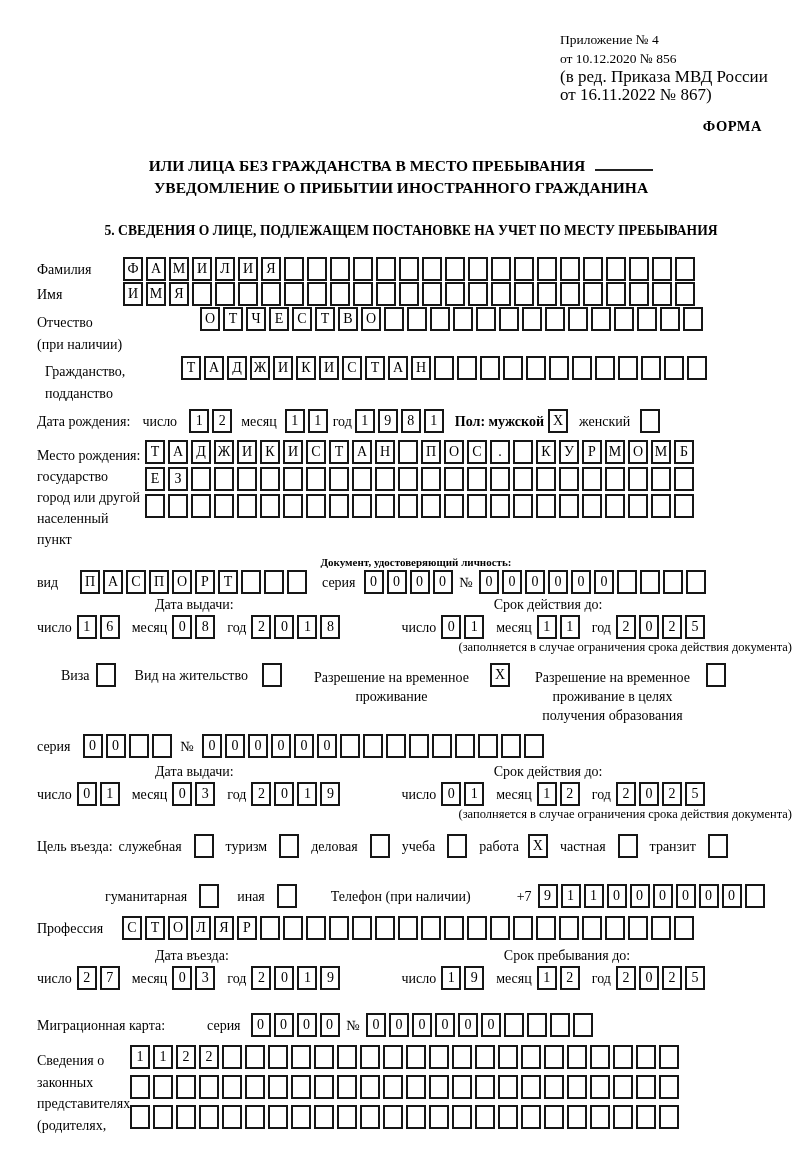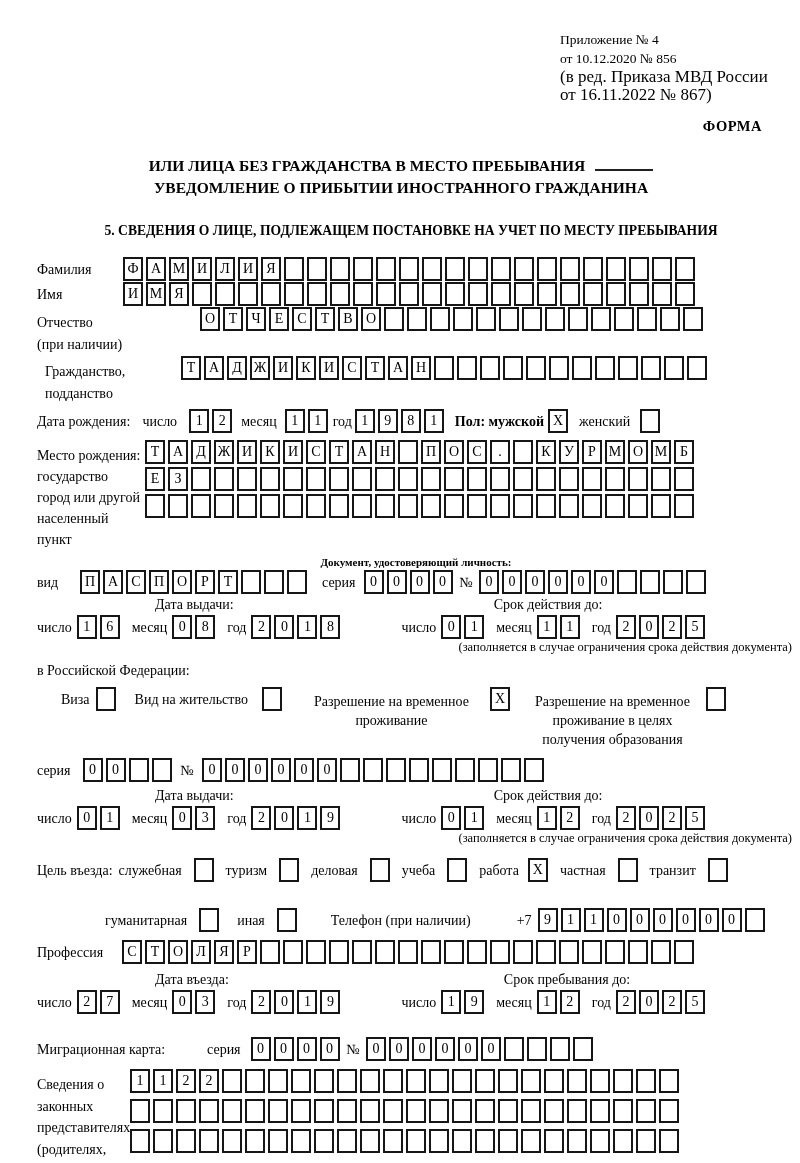--- a/index.html
+++ b/index.html
@@ -398,21 +398,20 @@
         <span class="cells">
             <span class="cell">2</span>
             <span class="cell">0</span>
             <span class="cell">2</span>
             <span class="cell">5</span>
           </span>
       </span>
     </div>
     <div class="note">(заполняется в случае ограничения срока действия документа)</div>
 
-    <div class="introline">в Российской Федерации:</div>
 
     <div class="opts">
       <span class="opt-label">Виза</span>
       <span class="cells chk">
           <span class="cell"></span>
         </span>
       <span class="opt-label" style="margin-left:16px;">Вид на жительство</span>
       <span class="cells chk" style="margin-left:14px;">
           <span class="cell"></span>
         </span>

